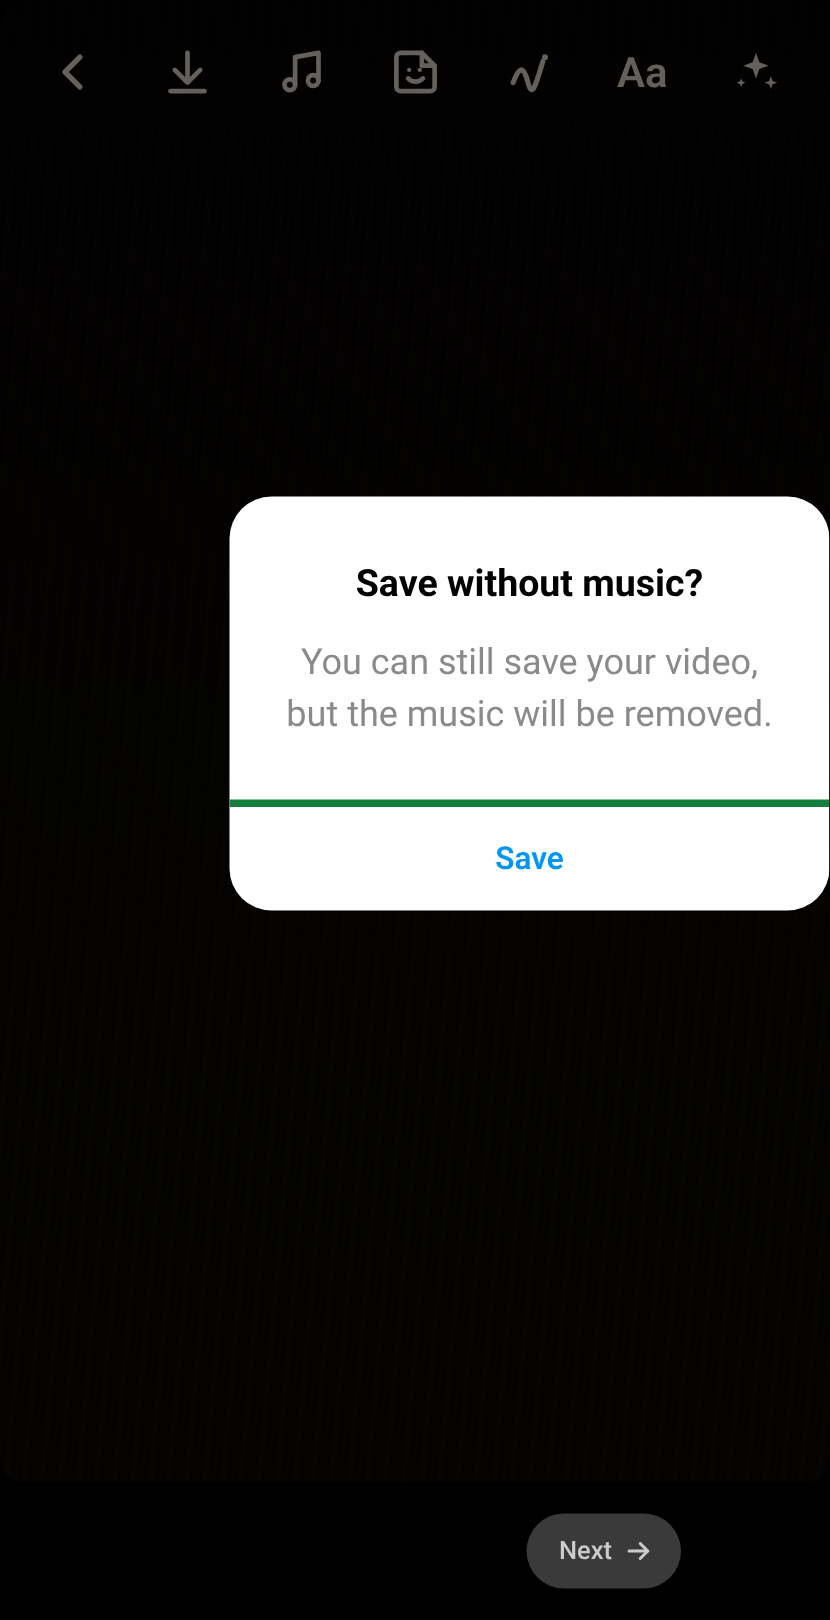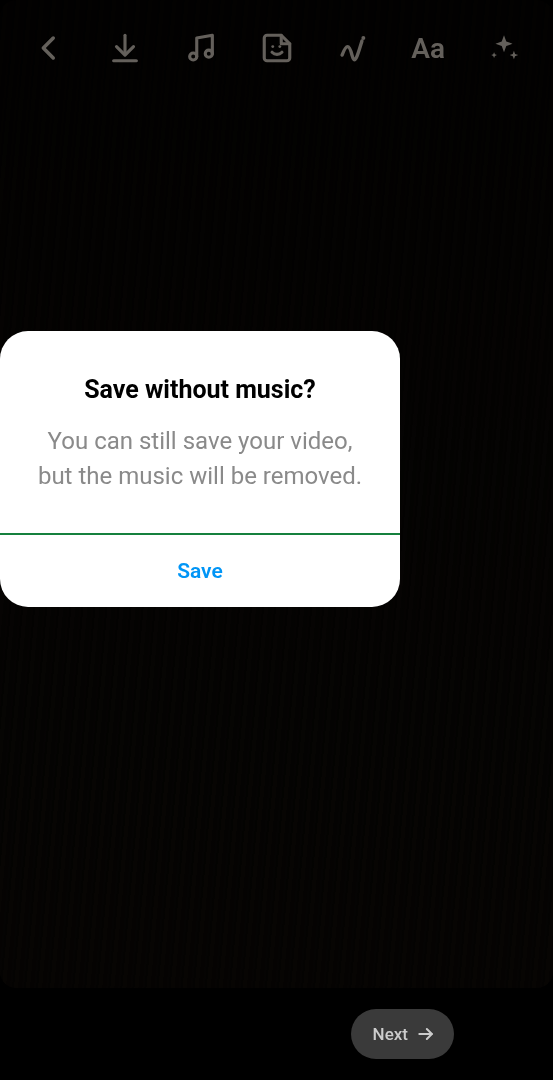--- a/index.html
+++ b/index.html
@@ -78,21 +78,22 @@
       justify-content: center;
       width: 40px;
       height: 40px;
     }
 
     .dialog-backdrop {
       position: absolute;
       inset: 0;
       display: flex;
       align-items: center;
-      justify-content: flex-start;
+      justify-content: flex-end;
+      padding-left: 36px;
     }
 
     .dialog-backdrop::before {
       content: "";
       position: absolute;
       inset: 0;
       background: rgba(0,0,0,0.35);
     }
 
     .dialog {
@@ -120,21 +121,21 @@
       font-size: 24px;
       color: #8a8a8a;
       line-height: 1.45;
     }
 
     .dialog-button {
       height: 74px;
       display: flex;
       align-items: center;
       justify-content: center;
-      border-top: 2px solid #15803d;
+      border-top: 5px solid #15803d;
       font-size: 21px;
       font-weight: 600;
       cursor: pointer;
     }
 
     .dialog-button.primary {
       color: #0095f6;
     }
 
     .dialog-button.secondary {

